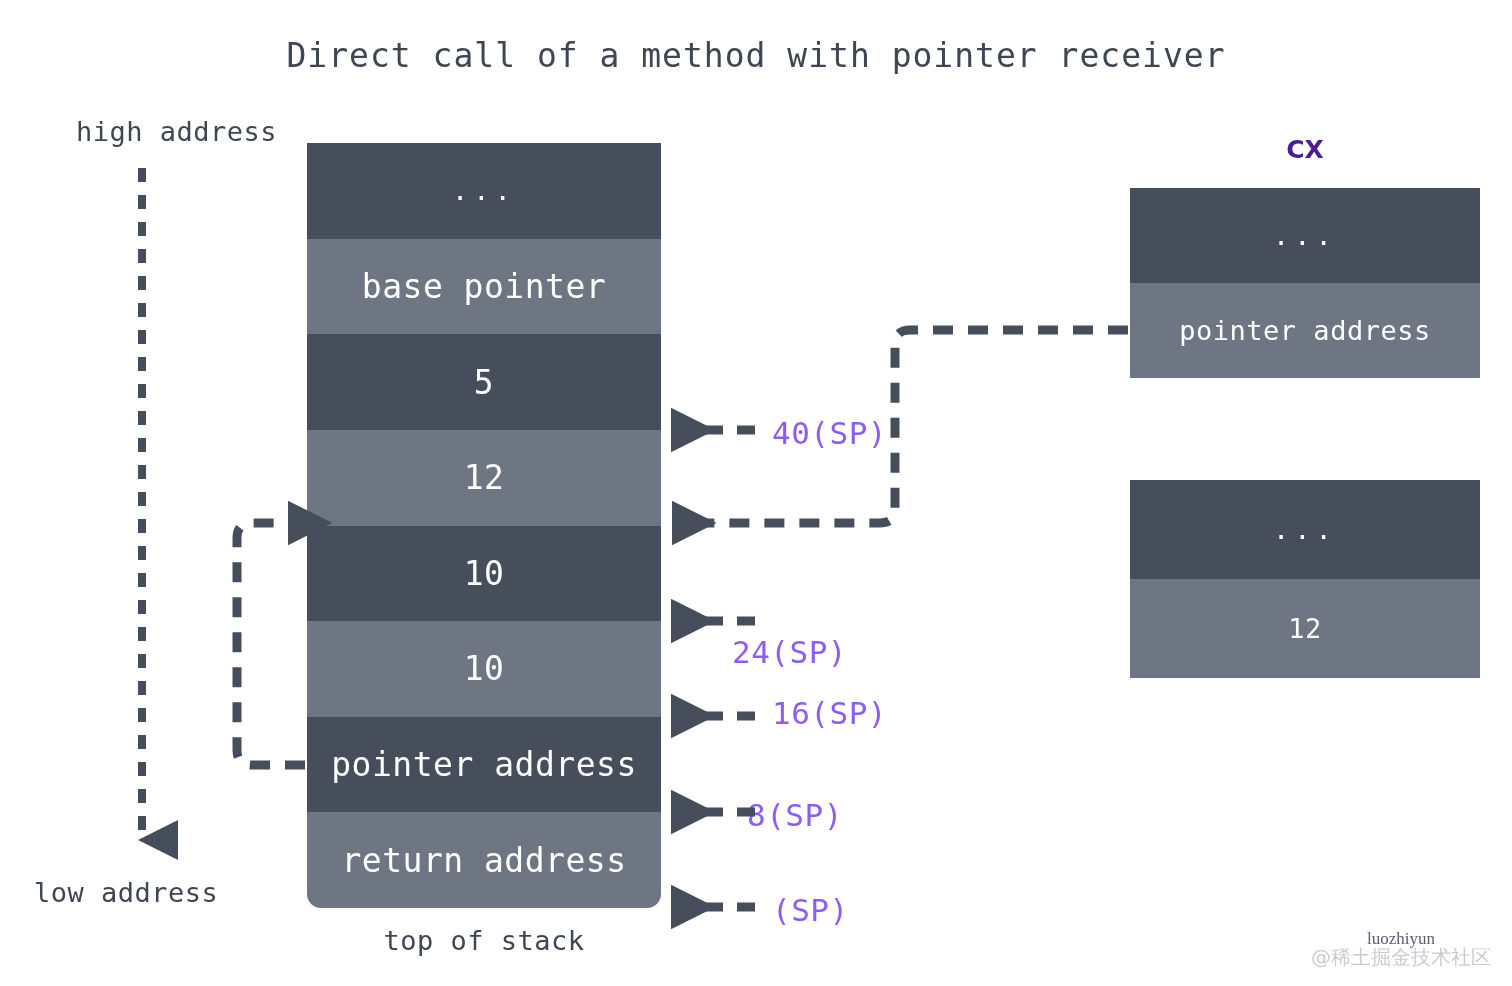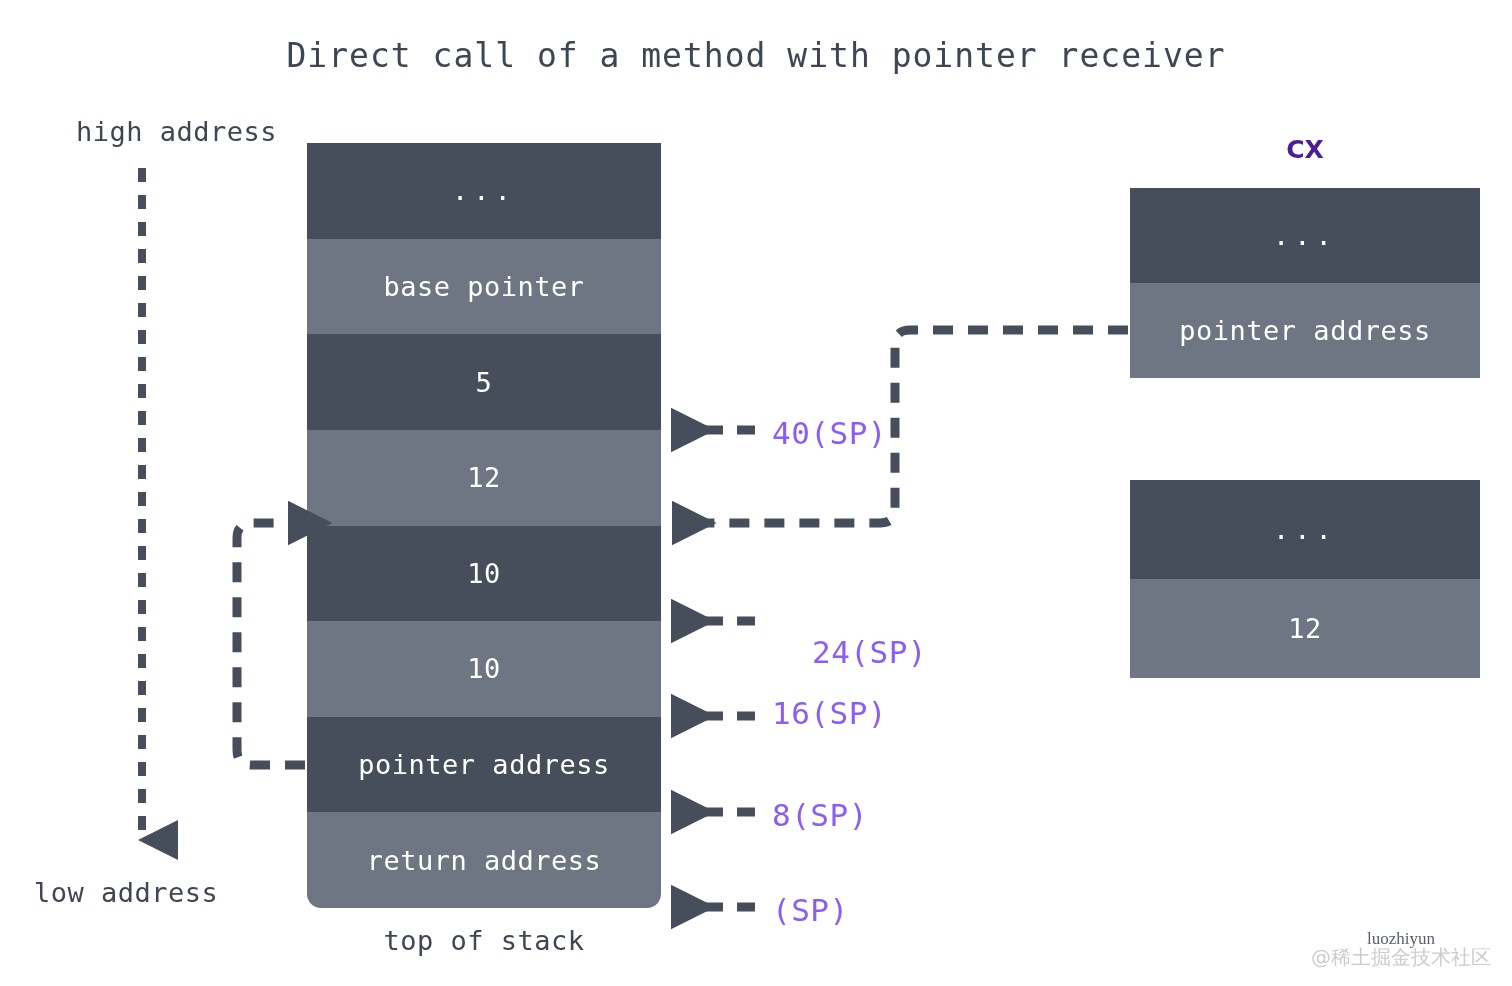--- a/index.html
+++ b/index.html
@@ -50,21 +50,21 @@
     display: flex;
     flex-direction: column;
   }
   .cell {
     flex: 1 1 0;
     display: flex;
     align-items: center;
     justify-content: center;
     color: #ffffff;
     font-family: "DejaVu Sans Mono", "Liberation Mono", monospace;
-    font-size: 27px;
+    font-size: 33px;
     letter-spacing: 0.5px;
     white-space: pre;
   }
   .cell.dark  { background: #464e5b; }
   .cell.light { background: #6e7684; }
   .cell.ellipsis { font-size: 27px; letter-spacing: 5px; }
 
   
   .reg-label {
     position: absolute;
@@ -182,23 +182,23 @@
     <div class="cell light">12</div>
     <div class="cell dark">10</div>
     <div class="cell light">10</div>
     <div class="cell dark">pointer address</div>
     <div class="cell light">return address</div>
   </div>
 
   <div class="side-label" id="top-of-stack">top of stack</div>
 
   <div class="sp-label" style="left:772px; top:415px;">40(SP)</div>
-  <div class="sp-label" style="left:812px; top:606px;margin-top:28px;">24(SP)</div>
+  <div class="sp-label" style="left:732px; top:606px;margin-top:28px;">24(SP)</div>
   <div class="sp-label" style="left:772px; top:659px;margin-top:36px;">16(SP)</div>
-  <div class="sp-label" style="left:772px; top:797px;">8(SP)</div>
+  <div class="sp-label" style="left:747px; top:797px;">8(SP)</div>
   <div class="sp-label" style="left:772px; top:892px;">(SP)</div>
 
   <div class="reg-label" id="cx-label">CX</div>
   <div class="reg-box" id="cx-box">
     <div class="reg-cell dark ellipsis">...</div>
     <div class="reg-cell light">pointer address</div>
   </div>
 
   <div class="reg-label" id="ax-label">AX</div>
   <div class="reg-box" id="ax-box">

